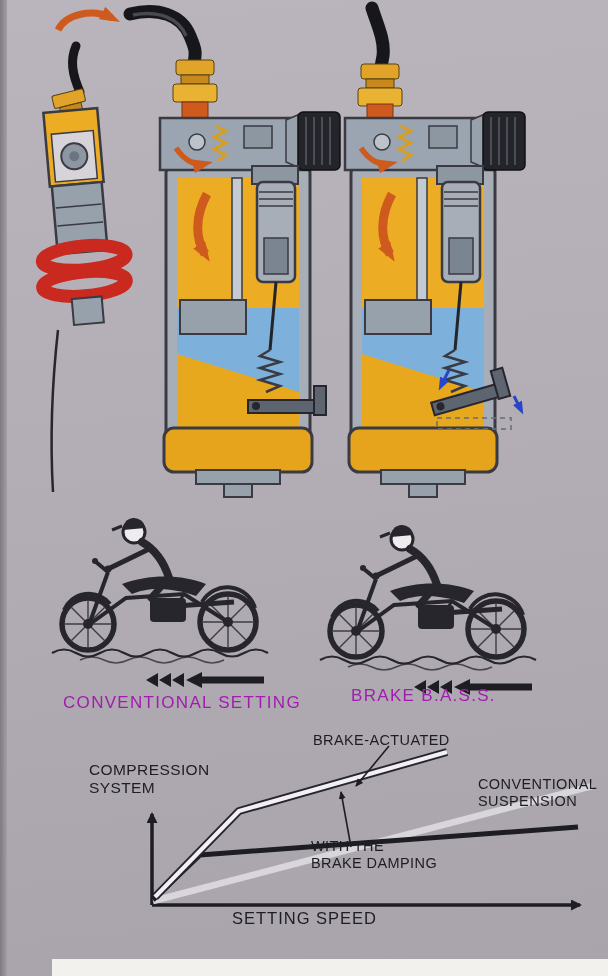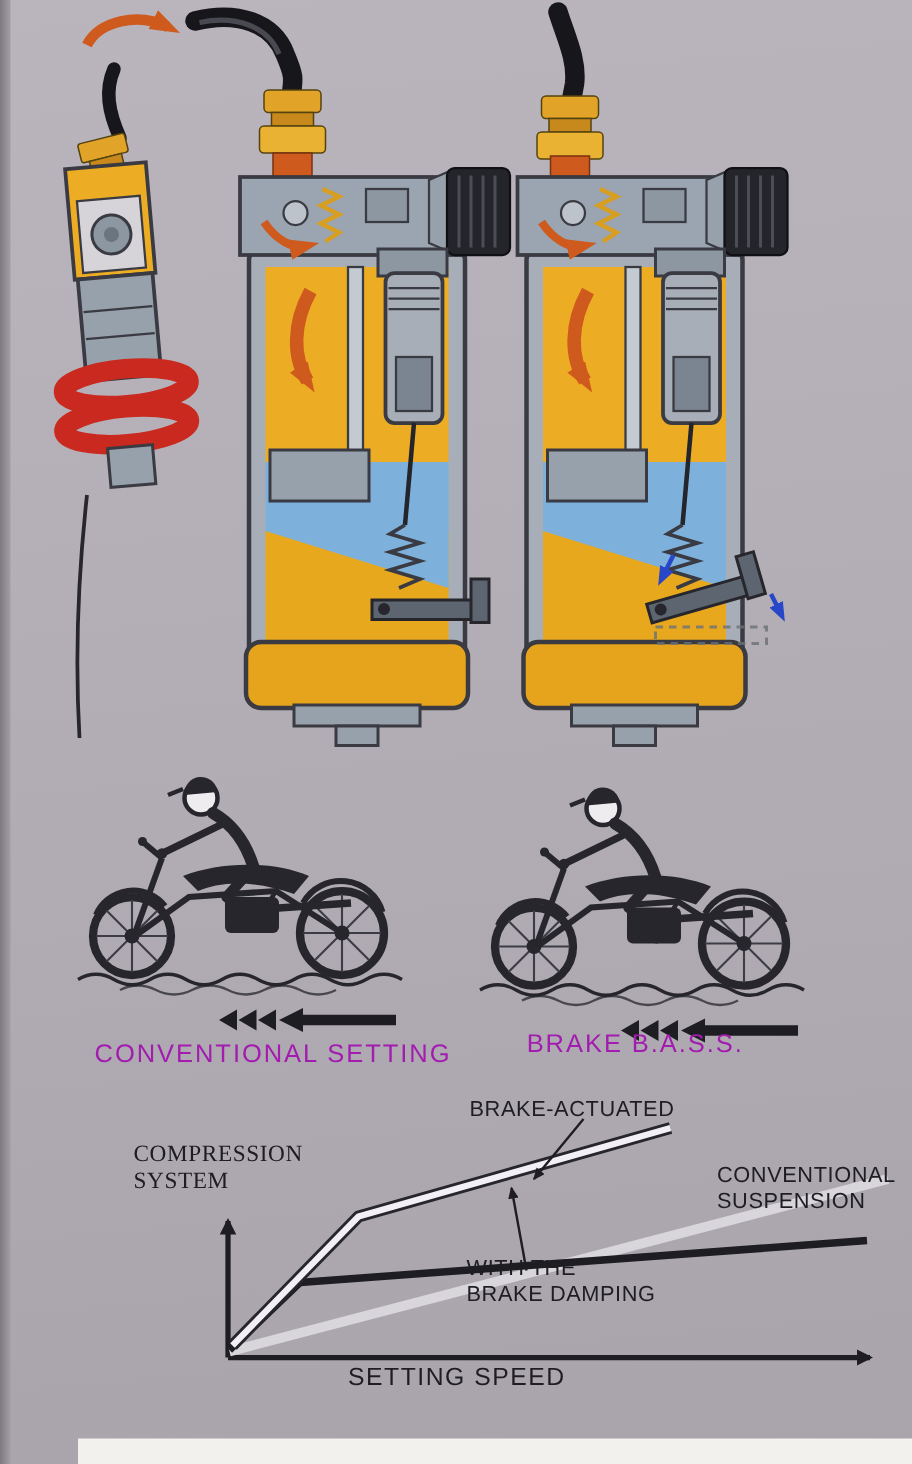--- a/index.html
+++ b/index.html
@@ -9,21 +9,21 @@
     background: linear-gradient(175deg, #bab5bc 0%, #b3aeb5 45%, #a9a4ab 100%);
     font-family:"Liberation Sans", sans-serif;
     color:#22222a;
   }
   .abs { position:absolute; }
   .edge-left { left:0; top:0; width:7px; height:976px;
     background:linear-gradient(90deg,#7e7a82,#a39ea5); }
   .paper-bottom { left:52px; top:959px; width:556px; height:17px; background:#f3f1ee; }
   .caption { position:absolute; font-size:17px; letter-spacing:1.3px; text-align:center; color:#a21caf; }
   .chart-label { position:absolute; font-size:14.5px; letter-spacing:0.4px; line-height:17px; color:#1d1d22; }
-  .ylabel { font-size:15.5px; line-height:18px;font-family:Liberation Serif, serif; }
+  .ylabel { font-size:15.5px; line-height:18px; }
   .xlabel { font-size:16.5px; letter-spacing:1px; }
   svg { position:absolute; left:0; display:block; }
   #shocks { top:0; }
   #scenes { top:505px; }
   #chartlines { top:700px; }
 </style>
 </head>
 <body>
 
 <div class="abs edge-left"></div>

